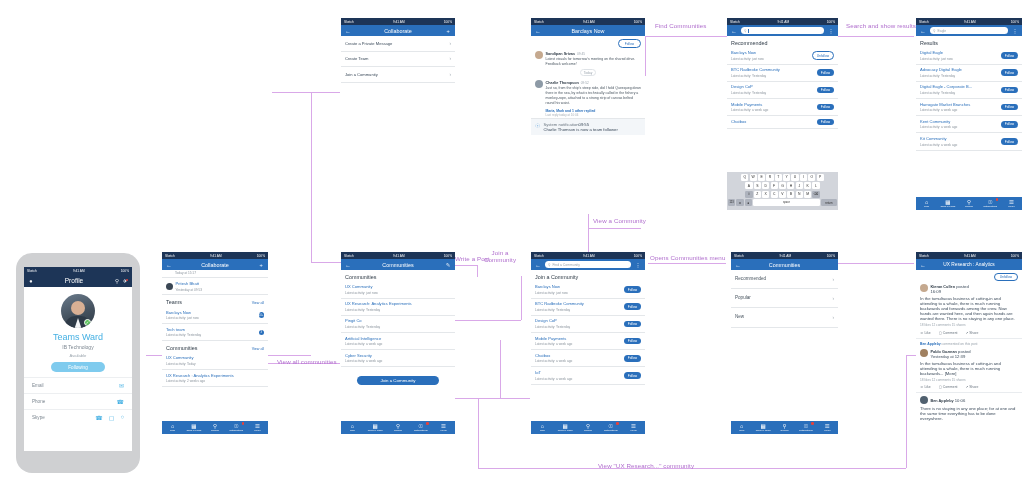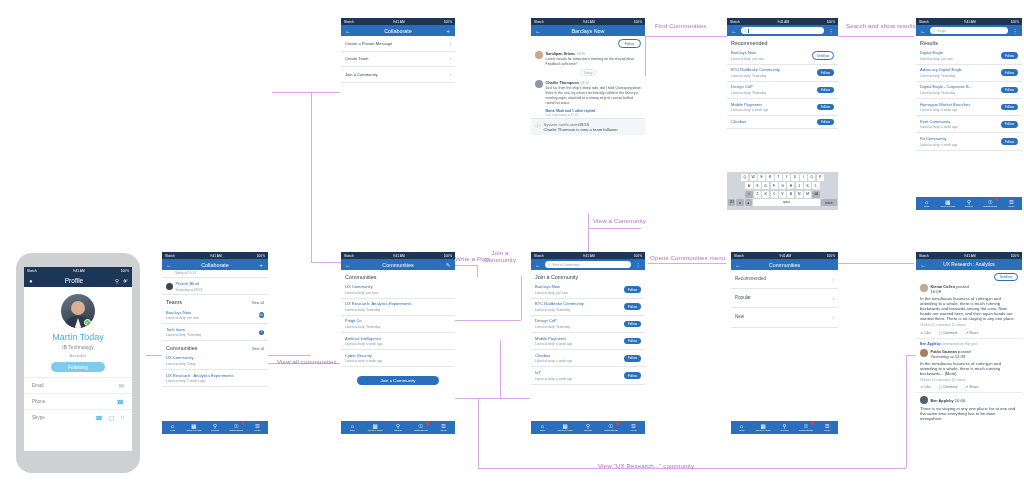--- a/index.html
+++ b/index.html
@@ -213,21 +213,21 @@
         <span class="title" style="font-size:6.5px;">Profile</span>
         <span class="ic">⚲</span>
         <span class="ic" style="position:relative;">✈<i style="position:absolute;top:1px;right:1px;width:2.5px;height:2.5px;border-radius:50%;background:#e8413a;"></i></span>
       </div>
       <div class="pf-photo">
         <div class="pf-body"></div>
           <div class="pf-face"></div>
           <div class="pf-shirt"></div>
         <div class="pf-ok">✓</div>
       </div>
-      <div class="pf-name">Martin Today</div>
+      <div class="pf-name">Teams Ward</div>
       <div class="pf-role">IB Technology</div>
       <div class="pf-status">Available</div>
       <div class="pf-follow">Following</div>
       <div style="margin-top:5px;">
         <div class="pf-row">
           <span>Email</span>
           <span class="pf-icons">
               <span>✉</span>
             </span>
         </div>

